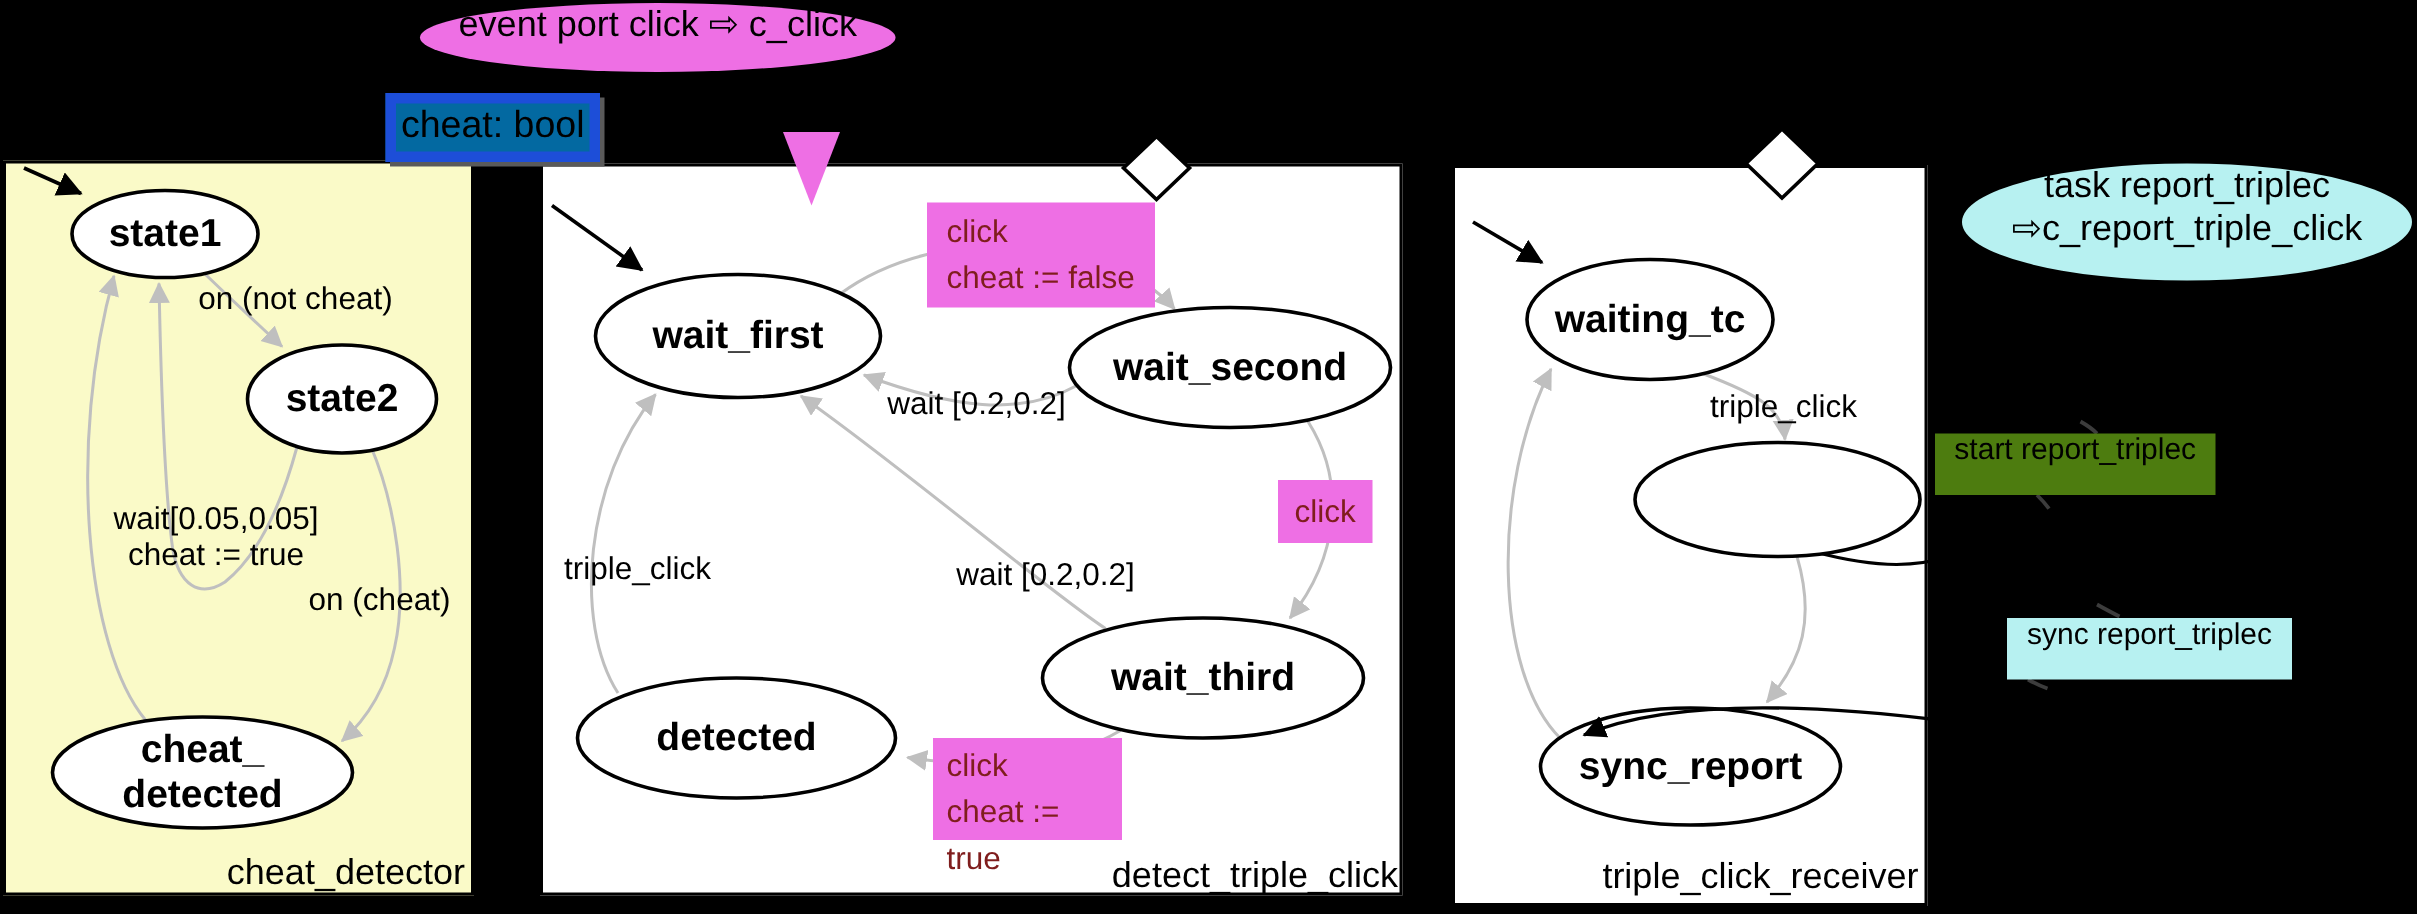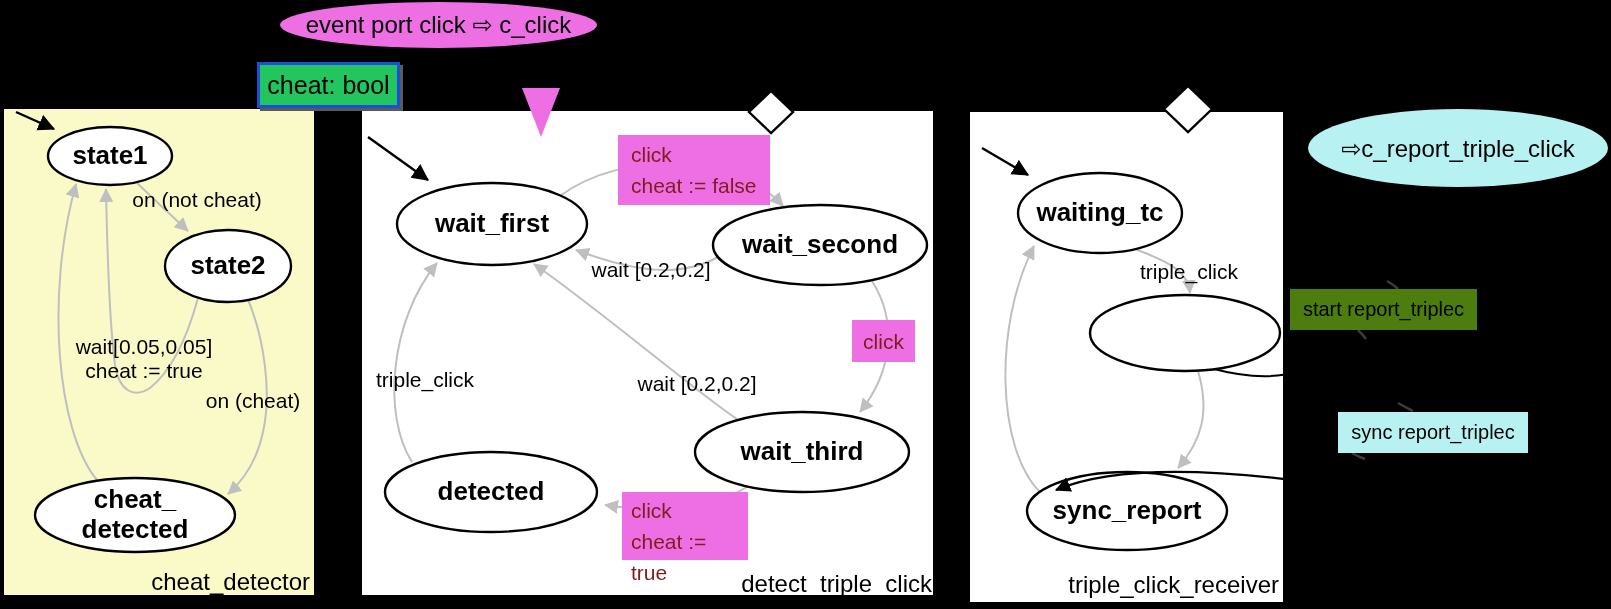--- a/index.html
+++ b/index.html
@@ -8,26 +8,26 @@
   .panel{position:absolute;border:2px solid #000;box-sizing:border-box;z-index:1;}
   #panel-cheat-detector{left:2px;top:107px;width:314px;height:490px;background:#FAFAC8;}
   #panel-detect-triple-click{left:360px;top:109px;width:575px;height:488px;background:#fff;}
   #panel-triple-click-receiver{left:968px;top:110px;width:317px;height:494px;background:#fff;}
   #edges{position:absolute;left:0;top:0;z-index:2;}
   .lbl{position:absolute;transform:translate(-50%,-50%);white-space:nowrap;z-index:3;
        text-align:center;line-height:1.15;}
   .state-lbl{font-size:26px;font-weight:bold;}
   .t-lbl{font-size:21px;}
   .panel-lbl{position:absolute;white-space:nowrap;font-size:24px;z-index:3;}
-  .ann{position:absolute;z-index:3;display:flex;flex-direction:column;justify-content:center;
+  .ann{position:absolute;z-index:3;display:flex;flex-direction:column;
        box-sizing:border-box;}
   #bubble-event-port{left:280px;top:2px;width:317px;height:46px;background:#EE6FE4;
        border-radius:50%;align-items:center;font-size:24px;}
-  #box-cheat-var{left:257px;top:62px;width:143px;height:46px;background:#22c55e;
-       border:3px solid #1d4ed8;box-shadow:3px 3px 0 #5a5a5a;align-items:center;font-size:25px;}
+  #box-cheat-var{left:257px;top:62px;width:143px;height:46px;background:#0369a1;
+       border:7px solid #1d4ed8;box-shadow:3px 3px 0 #5a5a5a;align-items:center;font-size:25px;}
   #bubble-task{left:1308px;top:109px;width:300px;height:78px;background:#B7F1F1;
        border-radius:50%;align-items:center;font-size:24px;line-height:29px;}
   #box-start-task{left:1290px;top:289px;width:187px;height:41px;background:#4d7c0f;
        align-items:center;font-size:20px;}
   #box-sync-task{left:1315px;top:412px;width:190px;height:41px;background:#B7F1F1;
        align-items:center;font-size:20px;margin-left:23px;}
   .mgbox{position:absolute;background:#EE6FE4;z-index:3;box-sizing:border-box;
        font-size:21px;line-height:31px;color:#7f1d1d;}
   #box-click-false{left:618px;top:135px;width:152px;height:70px;padding:4px 0 0 13px;}
   #box-click{left:852px;top:320px;width:63px;height:42px;display:flex;align-items:center;
@@ -110,20 +110,21 @@
     <polygon points="1188,86 1212,109 1188,132 1164,109" fill="#fff" stroke="#000" stroke-width="2.4"></polygon>
   </svg>
 
   <div class="ann" id="bubble-event-port">
     <span>event port click ⇨ c_click</span>
   </div>
   <div class="ann" id="box-cheat-var">
     <span>cheat: bool</span>
   </div>
   <div class="ann" id="bubble-task">
+    <span>task report_triplec</span>
     <span>⇨c_report_triple_click</span>
   </div>
   <div class="ann" id="box-start-task">
     <span>start report_triplec</span>
   </div>
   <div class="ann" id="box-sync-task">
     <span>sync report_triplec</span>
   </div>
 
   <div class="mgbox" id="box-click-false">

